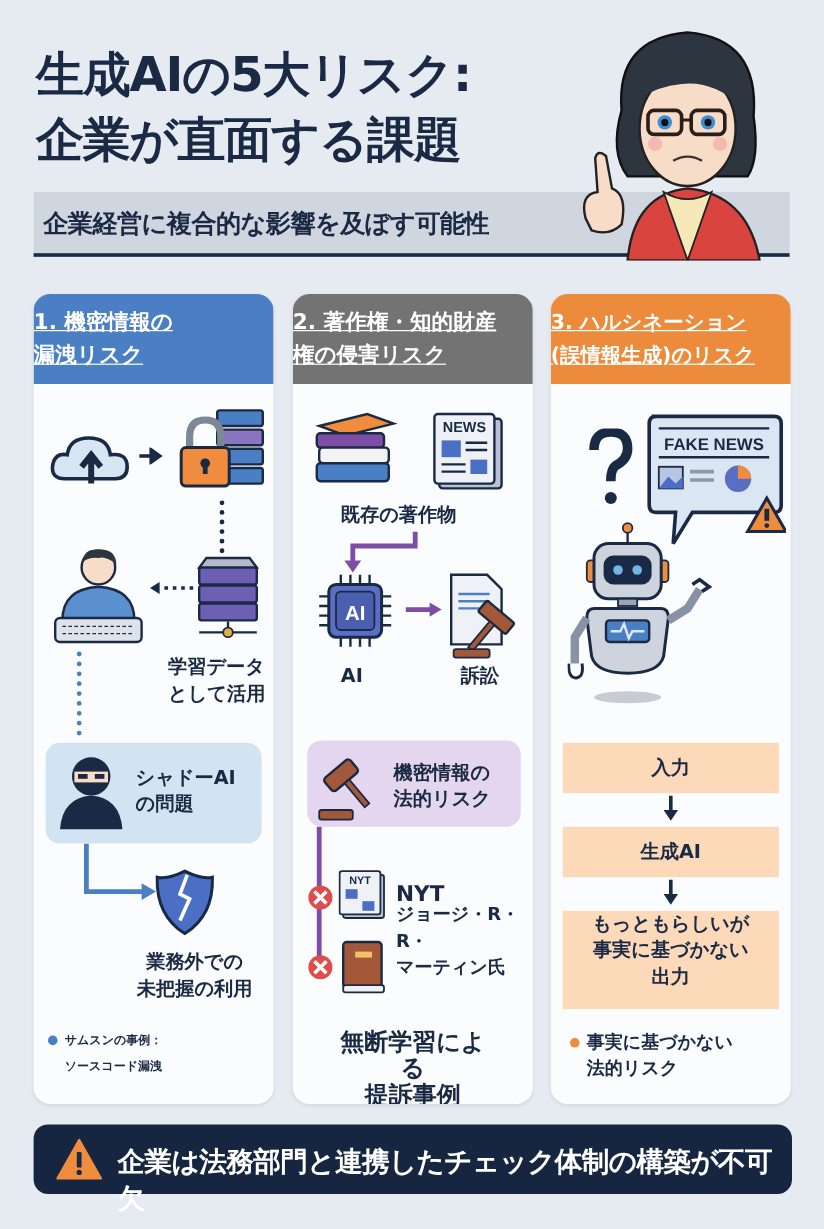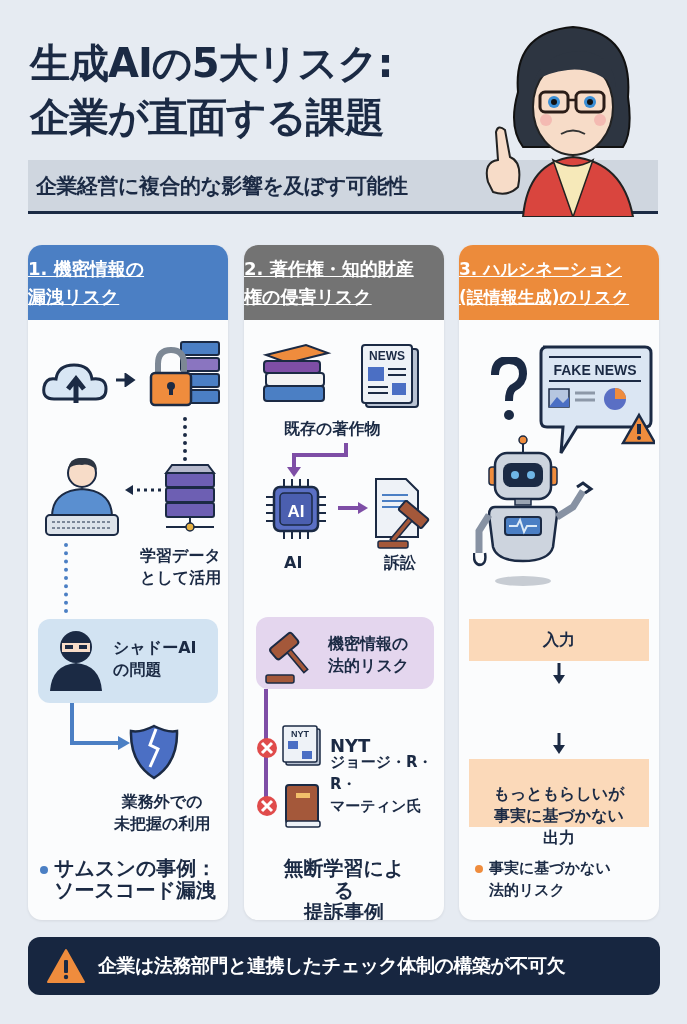--- a/index.html
+++ b/index.html
@@ -45,21 +45,21 @@
   .flow-box { position: absolute; left: 10px; width: 180px; background: #fbd9b9; border-radius: 0;
     text-align: center; font-weight: 700; font-size: 16px; line-height: 22px; color: #1b2a44; }
   .bullet-dot { display: inline-block; width: 8px; height: 8px; border-radius: 50%; margin-right: 6px; vertical-align: middle; }
 
   .footer {
     position: absolute; left: 28px; top: 937px; width: 632px; height: 58px;
     background: #172640; border-radius: 12px;
   }
   .footer-text {
     position: absolute; left: 100px; top: 16px;
-    color: #fff; font-size: 19px; font-weight: 700; letter-spacing: -0.5px;
+    color: #fff; font-size: 23px; font-weight: 700; letter-spacing: -0.5px;
   }
 </style>
 </head>
 <body>
 
 <div class="title">
   <div>生成AIの5大リスク:</div>
   <div>企業が直面する課題</div>
 </div>
 <div class="subtitle-bar"></div>
@@ -154,21 +154,21 @@
       <path d="M50 33 L62 40 L50 47Z" fill="#4b7fc4"></path>
     </svg>
   <svg class="abs" style="left:100px;top:478px" width="52" height="58" viewBox="0 0 52 58">
     <path d="M26 3 Q40 10 49 8 Q50 40 26 55 Q2 40 3 8 Q12 10 26 3Z" fill="#4b6fc4" stroke="#1b2a44" stroke-width="2.5"></path>
     <path d="M28 6 L22 22 L30 26 L22 44" fill="none" stroke="#fff" stroke-width="3"></path>
   </svg>
   <div class="abs lbl" style="left:86px;top:546px;text-align:center">
     <div>業務外での</div>
     <div>未把握の利用</div>
   </div>
-  <div class="abs lbl" style="left:12px;top:612px;font-size:20px">
+  <div class="abs lbl" style="left:12px;top:612px;font-size:10px">
     <div><span class="bullet-dot" style="background:#4b7fc4"></span><span>サムスンの事例：</span></div>
     <div style="padding-left:14px">ソースコード漏洩</div>
   </div>
 </div>
 
 <div class="card c2">
   <div class="card-head">
     <div>2. 著作権・知的財産</div>
     <div>権の侵害リスク</div>
   </div>
@@ -313,25 +313,26 @@
     <path d="M1 118 Q0 130 8 130 M12 118 Q14 130 6 130" fill="none" stroke="#1b2a44" stroke-width="2.5"></path>
     <path d="M84 82 L100 72 L110 56" fill="none" stroke="#8792a3" stroke-width="7"></path>
     <path d="M104 52 L110 48 L118 54 L112 58" fill="none" stroke="#1b2a44" stroke-width="3"></path>
     <ellipse cx="50" cy="146" rx="28" ry="5" fill="#c7ccd3"></ellipse>
   </svg>
   <div class="flow-box" style="top:374px;height:42px;padding-top:10px">入力</div>
   <svg class="abs" style="left:93px;top:418px" width="14" height="22">
       <line x1="7" y1="0" x2="7" y2="14" stroke="#1b2a44" stroke-width="3"></line>
       <path d="M1 12 L7 21 L13 12Z" fill="#1b2a44"></path>
     </svg>
+  <div class="flow-box" style="top:444px;height:42px;padding-top:10px">生成AI</div>
   <svg class="abs" style="left:93px;top:488px" width="14" height="22">
       <line x1="7" y1="0" x2="7" y2="14" stroke="#1b2a44" stroke-width="3"></line>
       <path d="M1 12 L7 21 L13 12Z" fill="#1b2a44"></path>
     </svg>
-  <div class="flow-box" style="top:514px;height:68px;padding-top:24px">
+  <div class="flow-box" style="top:514px;height:82px;padding-top:0">
     <div>もっともらしいが</div>
     <div>事実に基づかない</div>
     <div>出力</div>
   </div>
   <div class="abs lbl" style="left:16px;top:612px;font-size:15px">
     <div><span class="bullet-dot" style="background:#ef8c3d"></span><span>事実に基づかない</span></div>
     <div style="padding-left:14px">法的リスク</div>
   </div>
 </div>
 

